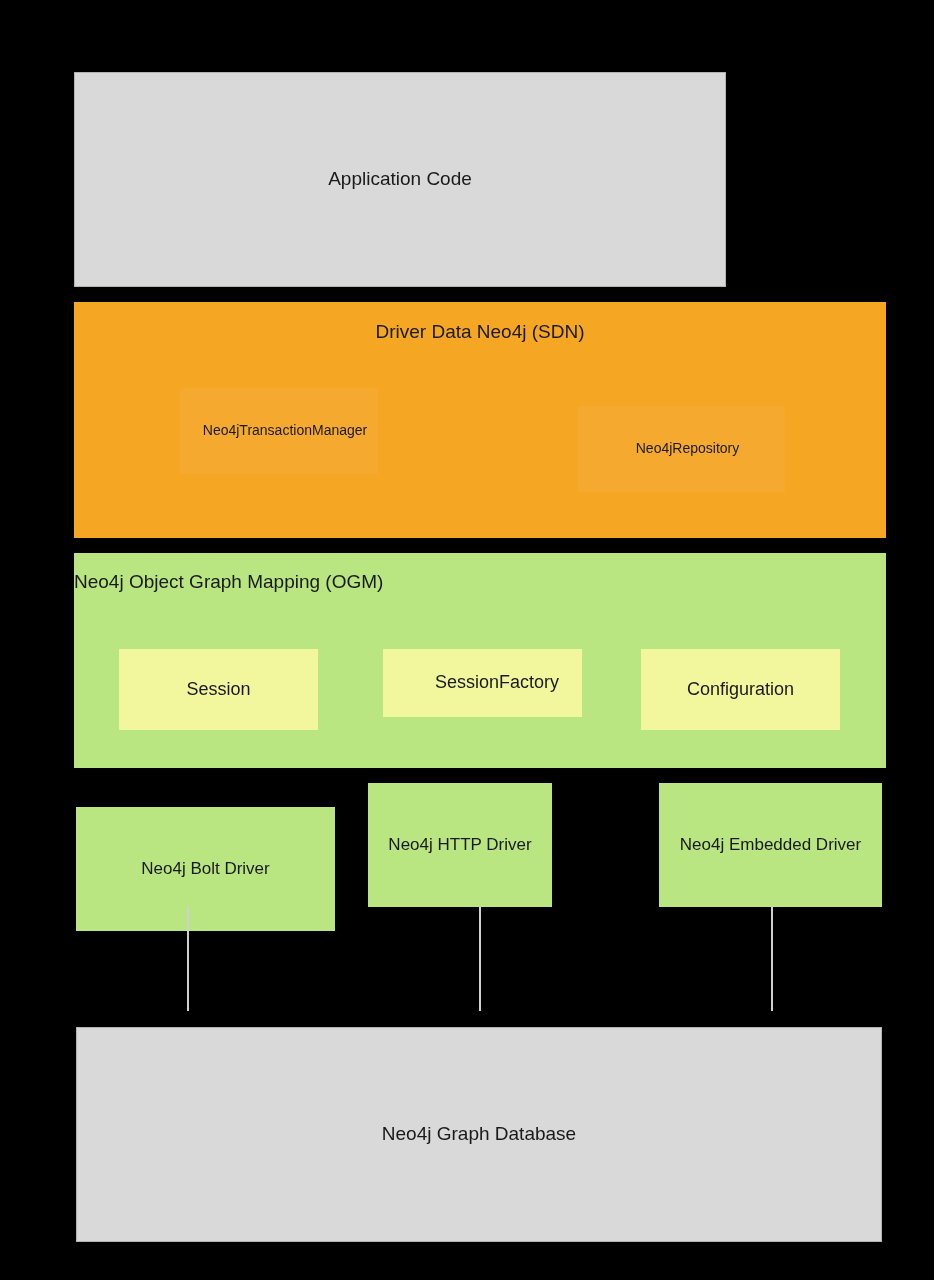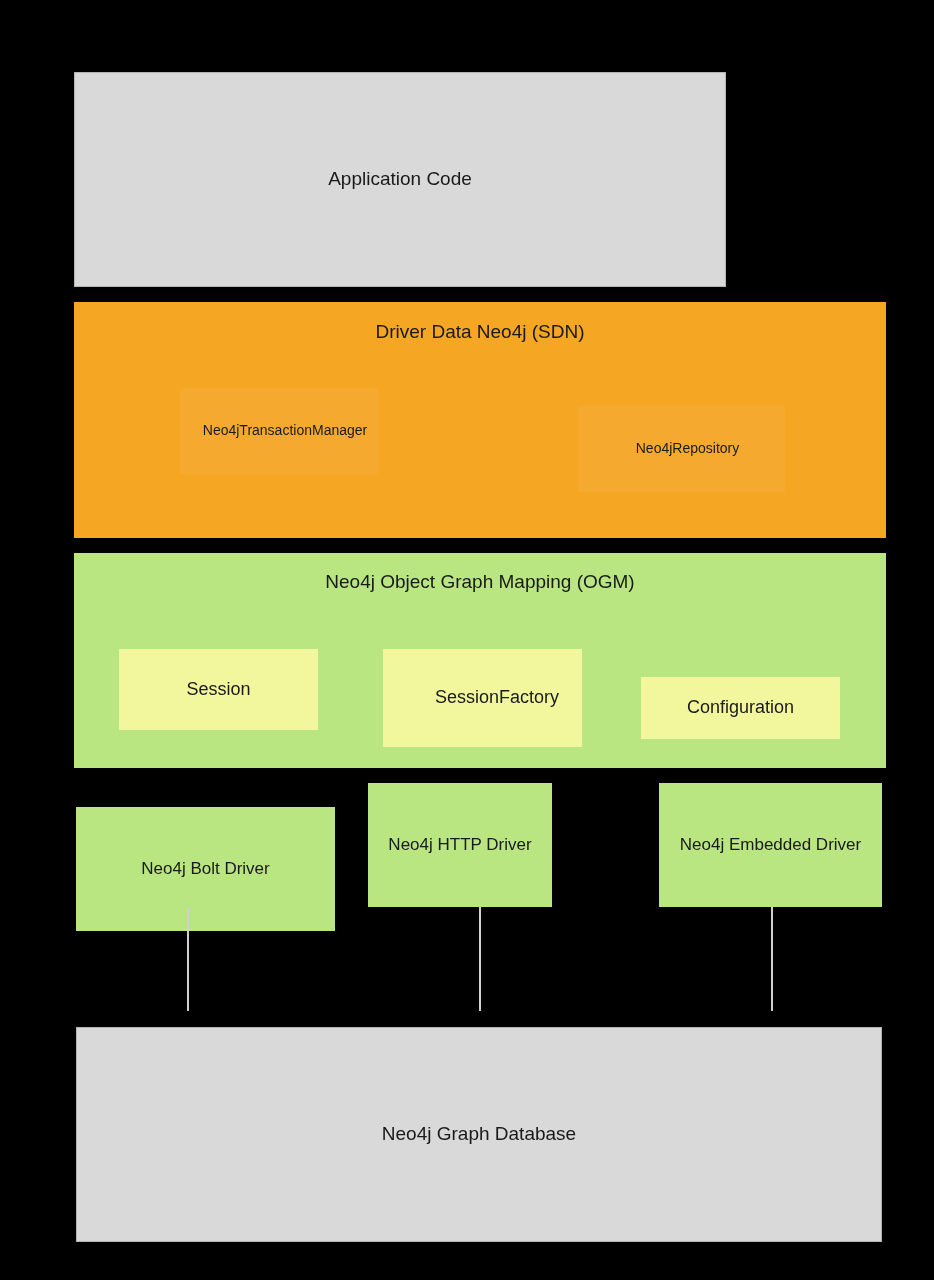--- a/index.html
+++ b/index.html
@@ -105,21 +105,20 @@
     width: 812px;
     height: 215px;
     background: #bae682;
     align-items: flex-start;
   }
   .layer-ogm .layer-title {
     position: absolute;
     top: 18px;
     left: 0;
     right: 0;
-    text-align: center;
     font-size: 19px;
     color: #1a1a1a;
     font-weight: 400;
   }
 
   .sub-yellow {
     position: absolute;
     background: #f2f79e;
     display: flex;
     align-items: center;
@@ -132,29 +131,28 @@
   .sub-session {
     left: 45px;
     top: 96px;
     width: 199px;
     height: 81px;
   }
   .sub-sessionfactory {
     left: 309px;
     top: 96px;
     width: 199px;
-    height: 98px;
+    height: 68px;
     padding-left: 29px;
   }
   .sub-configuration {
     left: 567px;
     top: 96px;
     width: 199px;
-    height: 62px;
-    margin-top: 28px;
+    height: 81px;
   }
 
   
   .driver {
     position: absolute;
     top: 783px;
     height: 124px;
     background: #bae682;
     display: flex;
     align-items: center;

